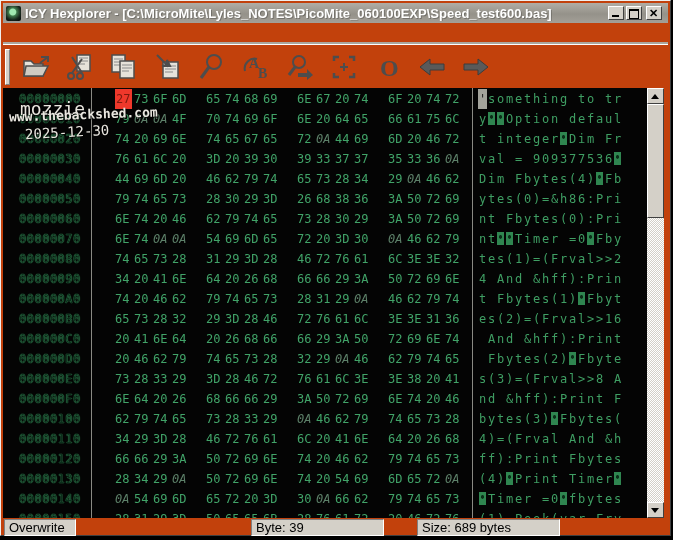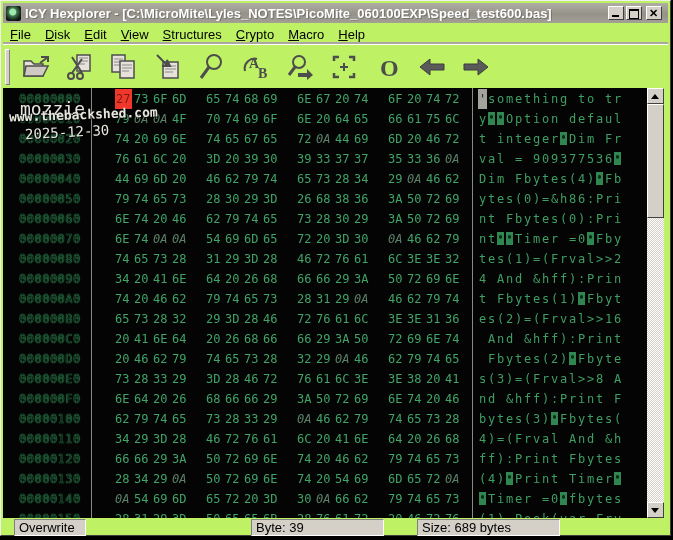--- a/index.html
+++ b/index.html
@@ -1,17 +1,17 @@
 <!DOCTYPE html>
 <html><head>
 <meta charset="utf-8">
 <style>
   html,body{margin:0;padding:0;background:#000;width:673px;height:540px;overflow:hidden;
             font-family:"Liberation Sans",sans-serif;-webkit-font-smoothing:none;}
-  .window{position:absolute;left:0;top:0;width:671px;height:536px;background:#bef264;
+  .window{position:absolute;left:0;top:0;width:671px;height:536px;background:#c2410c;
           border-top:1px solid #efefef;border-left:1px solid #efefef;
           border-right:1px solid #404040;border-bottom:1px solid #404040;box-sizing:border-box;}
   
   .titlebar{position:absolute;left:2px;top:2px;right:2px;height:20px;
             background:linear-gradient(180deg,#b0ada5 0%,#95928a 55%,#a39f97 100%);
             display:flex;align-items:center;padding:0 2px;box-sizing:border-box;}
   .appicon{width:15px;height:15px;margin:0 4px 0 1px;border-radius:2px;
            background:radial-gradient(circle at 45% 40%,#9fe8b0 0 3px,#3f7a4c 4px,#15231a 8px,#000 100%);
            flex:0 0 auto;}
   .title-text{color:#fff;font-weight:bold;font-size:13px;white-space:nowrap;overflow:hidden;
@@ -69,21 +69,21 @@
   .sb-arrow{position:absolute;left:3px;width:0;height:0;border-left:4px solid transparent;border-right:4px solid transparent;}
   .sb-up .sb-arrow{top:5px;border-bottom:5px solid #000;}
   .sb-down .sb-arrow{top:5px;border-top:5px solid #000;}
   .sb-thumb{position:absolute;left:0;top:16px;width:17px;height:114px;background:#d4d0c8;
             border-top:1px solid #fff;border-left:1px solid #fff;
             border-right:1px solid #404040;border-bottom:1px solid #404040;box-sizing:border-box;}
   
   .statusbar{position:absolute;left:2px;right:2px;top:517px;height:19px;font-size:13px;color:#000;}
   .sb-panel{position:absolute;top:1px;height:17px;line-height:16px;padding-left:4px;box-sizing:border-box;
             border:1px solid;border-color:#808080 #fff #fff #808080;background:#d4d0c8;white-space:nowrap;overflow:hidden;}
-  .p-mode{left:11px;width:72px;}
+  .p-mode{left:1px;width:72px;}
   .p-pos{left:76px;width:169px;}
   .p-byte{left:248px;width:133px;}
   .p-size{left:414px;width:143px;}
   .p-state{left:560px;right:1px;}
   .grip{position:absolute;right:0;bottom:0;width:13px;height:13px;
         background:repeating-linear-gradient(-45deg,transparent 0 3px,#fff 3px 4px,#808080 4px 5px);
         clip-path:polygon(100% 0,100% 100%,0 100%);}
 </style>
 </head>
 <body>
@@ -99,30 +99,20 @@
         </div>
       <div class="capbtn">
           <div class="glyph-max"></div>
         </div>
       <div class="capbtn close">
           <div class="glyph-x">✕</div>
         </div>
     </div>
   </div>
 
-  <div class="menubar">
-    <span class="menu-item">File</span>
-    <span class="menu-item">Disk</span>
-    <span class="menu-item">Edit</span>
-    <span class="menu-item">View</span>
-    <span class="menu-item">Structures</span>
-    <span class="menu-item">Crypto</span>
-    <span class="menu-item">Macro</span>
-    <span class="menu-item">Help</span>
-  </div>
 
   <div class="toolbar">
     <div class="tb-handle"></div>
     <div class="tb-btn">
       <svg width="30" height="26" viewBox="0 0 30 26">
         <path d="M3 8 L3 22 L22 22 L22 10 L13 10 L10 7 L3 7 Z" fill="#e6e2da" stroke="#4d4d4d" stroke-width="1.5"></path>
         <path d="M5 12 L27 12 L22 22 L3 22 Z" fill="#cfcbc2" stroke="#4d4d4d" stroke-width="1.5"></path>
         <path d="M20 3 L27 3 L27 8 M27 3 L19 9" fill="none" stroke="#4d4d4d" stroke-width="2"></path>
       </svg>
     </div>

